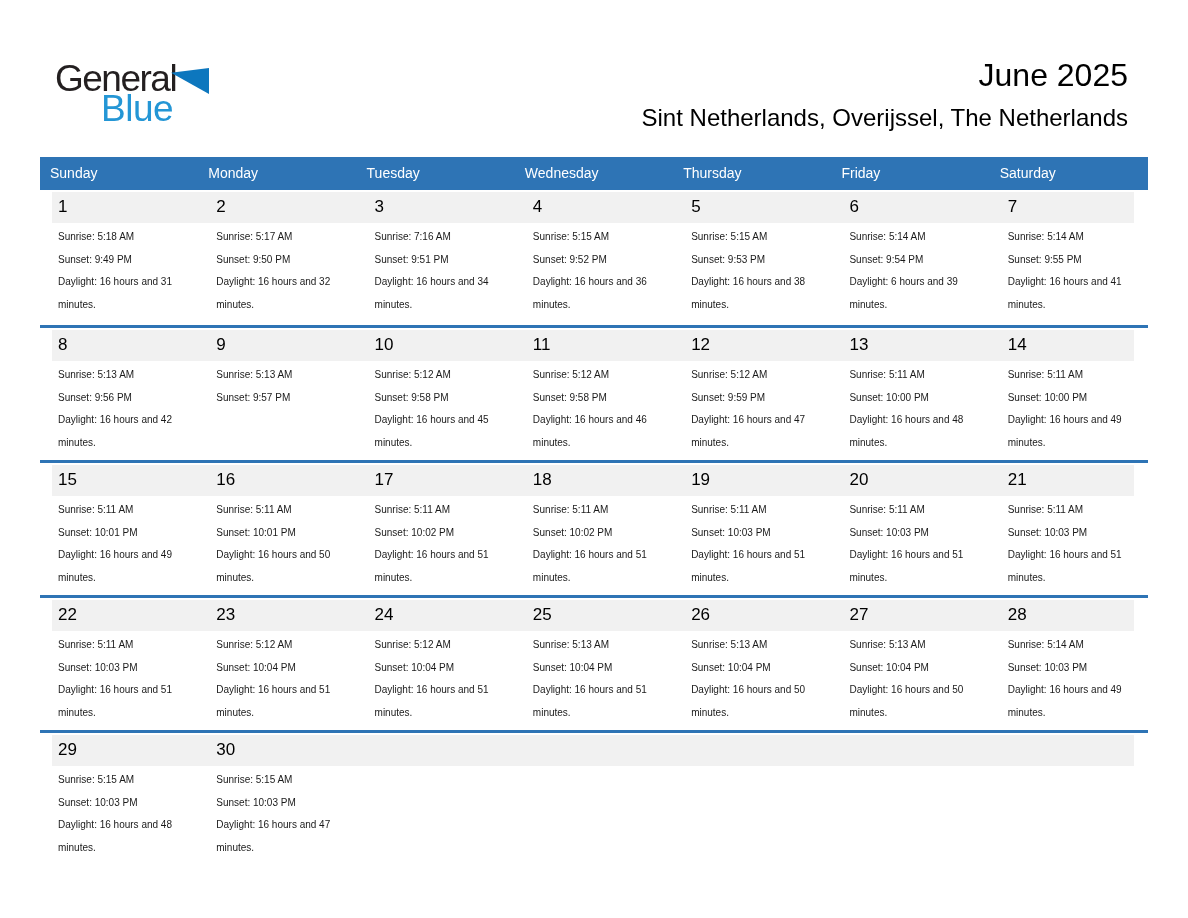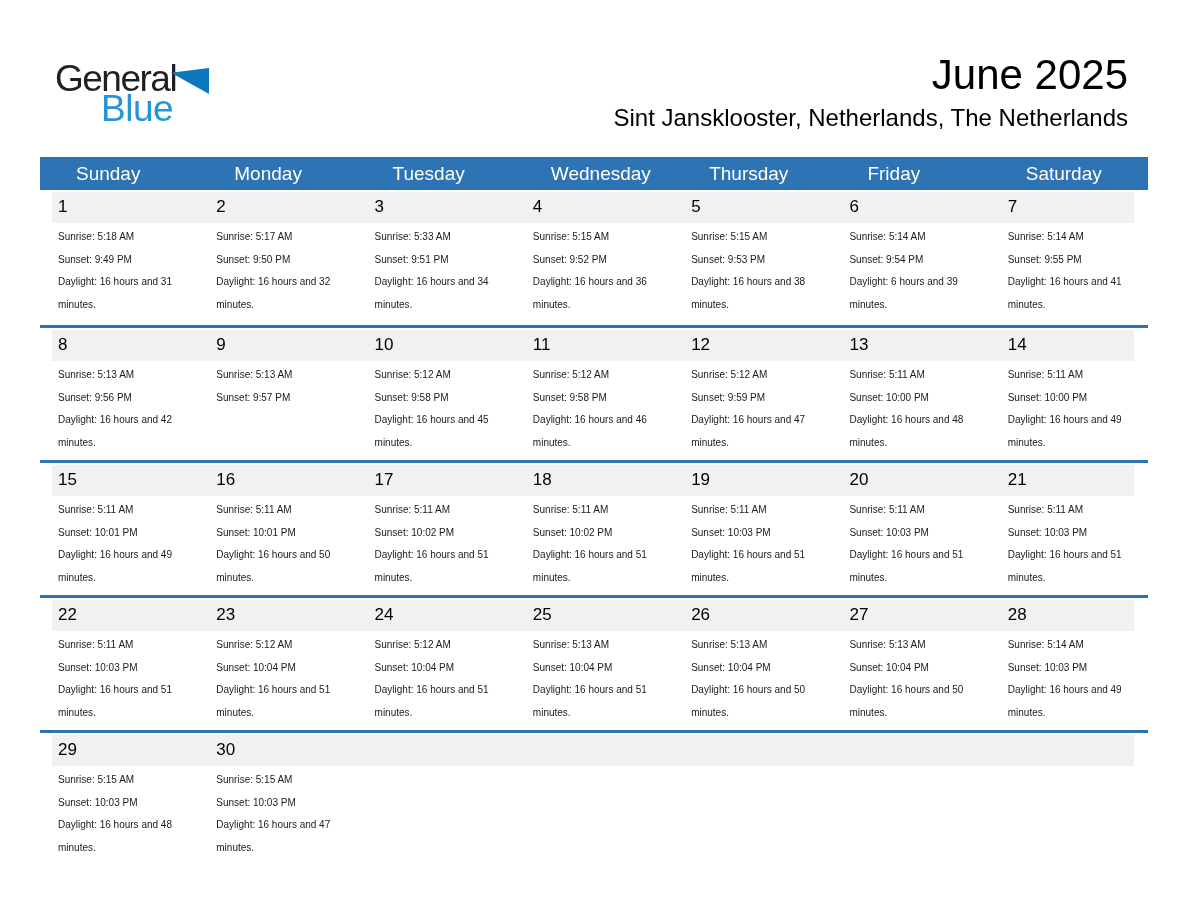--- a/index.html
+++ b/index.html
@@ -32,34 +32,34 @@
     position: absolute; left: 116px; top: 10px;
     width: 38px; height: 26px;
     background: var(--logo-triangle-blue);
     clip-path: polygon(0 18%, 100% 0, 100% 100%);
   }
   .logo-blue {
     position: absolute; left: 46px; top: 30px;
     font-size: 37px; letter-spacing: -0.5px; color: var(--logo-text-blue);
   }
   .titles { position: absolute; right: 60px; top: 50px; text-align: right; }
-  .month-title { font-size: 42px; line-height: 50px; color: #000; }
+  .month-title { font-size: 32px; line-height: 50px; color: #000; }
   .location-subtitle { font-size: 24px; line-height: 32px; margin-top: 2px; color: #000; }
 
   
   .calendar { margin: 0 40px; width: 1108px; }
   .cal-header {
     display: grid; grid-template-columns: repeat(7, 1fr);
     background: var(--header-blue);
     height: 33px;
   }
   .cal-header .hcell {
     color: var(--header-text);
-    font-size: 19px; line-height: 33px;
-    padding-left: 36px;
+    font-size: 14px; line-height: 33px;
+    padding-left: 10px;
     overflow: hidden; white-space: nowrap;
   }
   .week { position: relative; height: 135px; }
   .week.sep { border-top: 3px solid var(--separator-blue); }
   .band {
     position: absolute; top: 2px; left: 12px; right: 14px; height: 31px;
     background: var(--band-gray);
   }
   .cells {
     position: relative;
@@ -75,21 +75,21 @@
 <div class="page">
 
   <div class="top">
     <div class="logo">
       <span class="logo-general">General</span>
       <span class="logo-triangle"></span>
       <span class="logo-blue">Blue</span>
     </div>
     <div class="titles">
       <div class="month-title">June 2025</div>
-      <div class="location-subtitle">Sint Jansklooster, Netherlands, The Netherlands</div>
+      <div class="location-subtitle">Sint Netherlands, Overijssel, The Netherlands</div>
     </div>
   </div>
 
   <div class="calendar">
     <div class="cal-header">
       <div class="hcell">Sunday</div>
       <div class="hcell">Monday</div>
       <div class="hcell">Tuesday</div>
       <div class="hcell">Wednesday</div>
       <div class="hcell">Thursday</div>
@@ -112,21 +112,21 @@
               <div class="daynum">2</div>
               <div class="detail">
                 <div class="line">Sunrise: 5:17 AM</div>
                 <div class="line">Sunset: 9:50 PM</div>
                 <div class="line">Daylight: 16 hours and 32 minutes.</div>
               </div>
             </div>
             <div class="cell">
               <div class="daynum">3</div>
               <div class="detail">
-                <div class="line">Sunrise: 5:33 AM</div>
+                <div class="line">Sunrise: 7:16 AM</div>
                 <div class="line">Sunset: 9:51 PM</div>
                 <div class="line">Daylight: 16 hours and 34 minutes.</div>
               </div>
             </div>
             <div class="cell">
               <div class="daynum">4</div>
               <div class="detail">
                 <div class="line">Sunrise: 5:15 AM</div>
                 <div class="line">Sunset: 9:52 PM</div>
                 <div class="line">Daylight: 16 hours and 36 minutes.</div>

